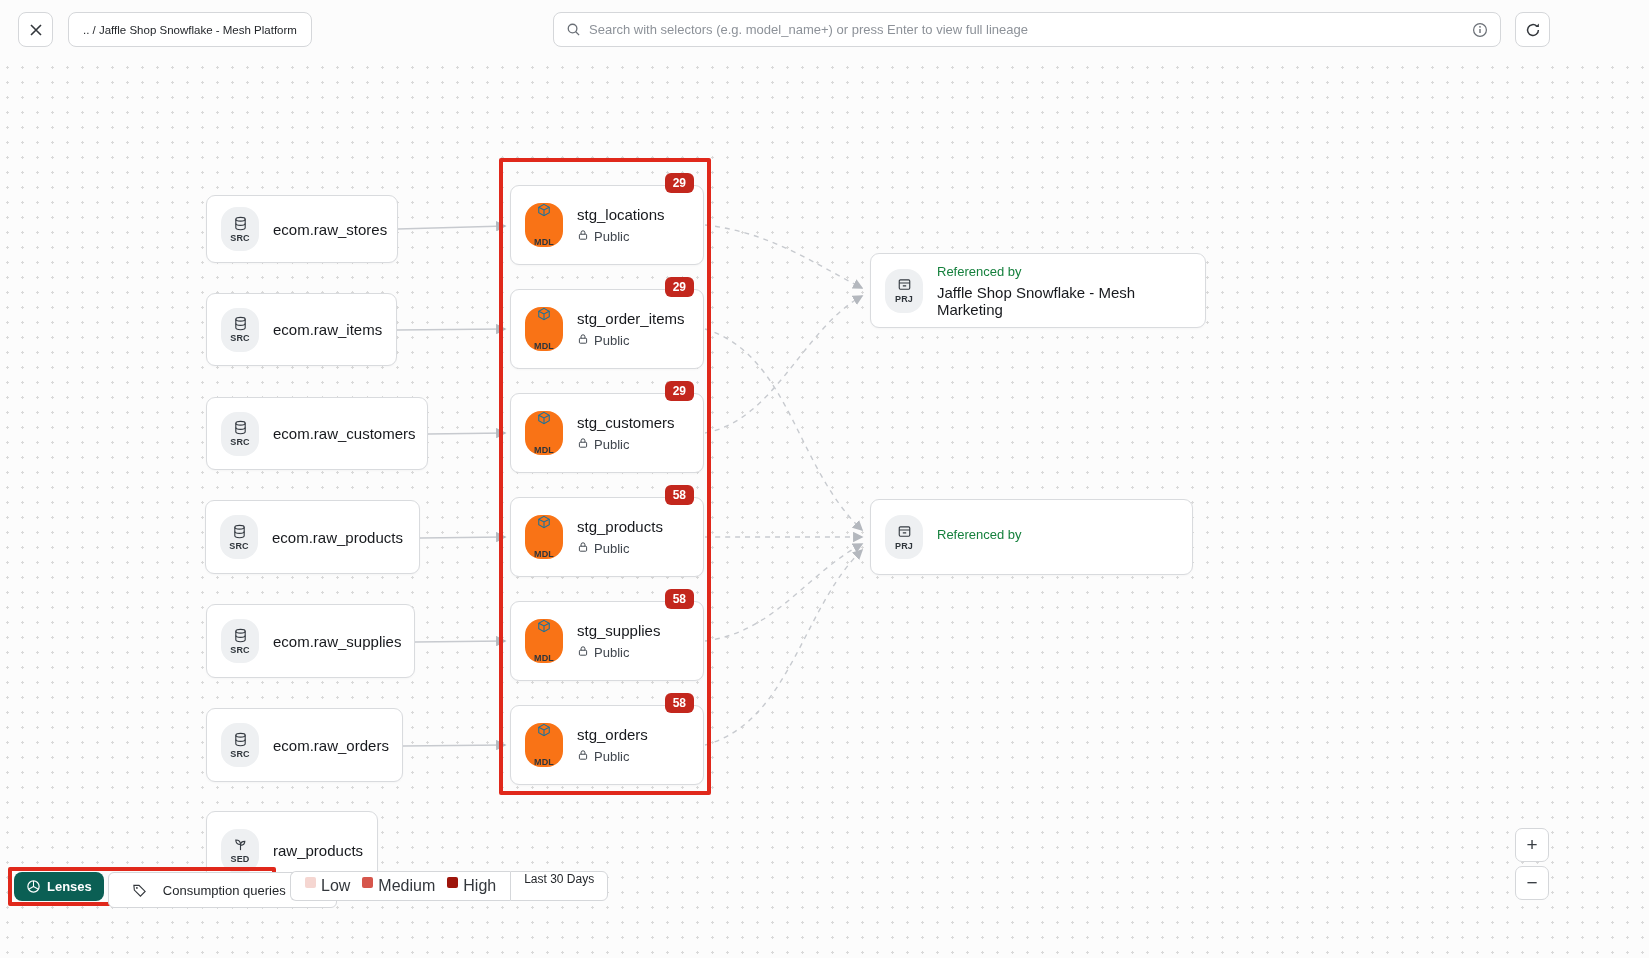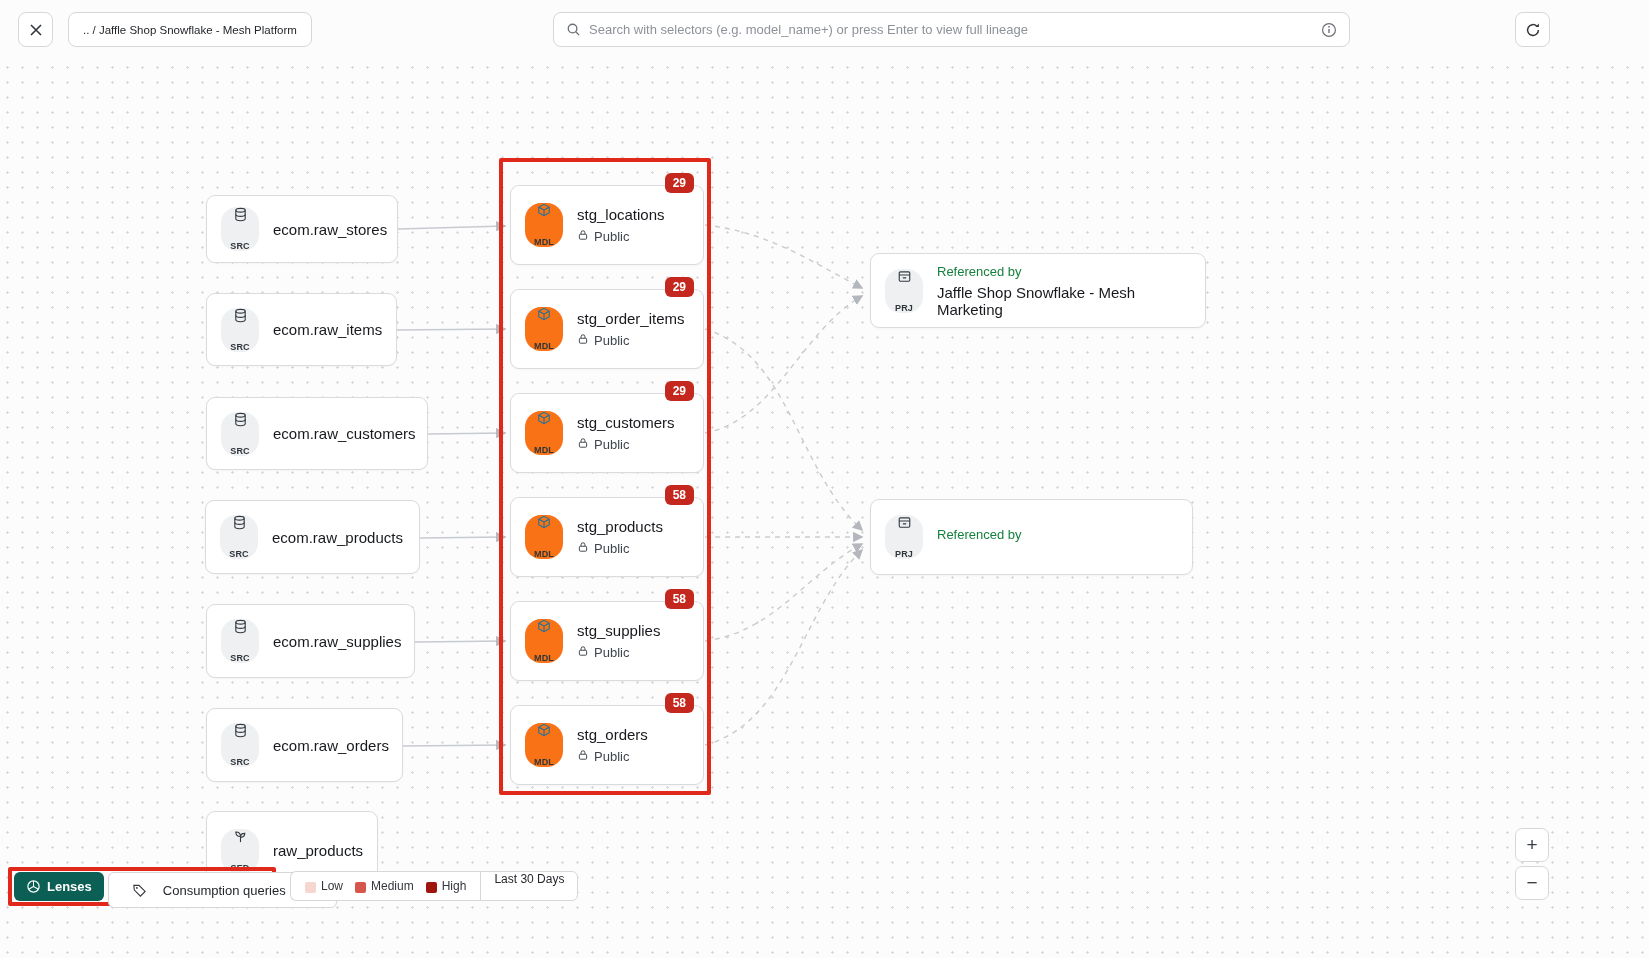--- a/index.html
+++ b/index.html
@@ -12,35 +12,35 @@
   
   .topbar{ position:absolute; top:0; left:0; width:100%; height:60px; background:#fcfcfc; z-index:40; }
   .icon-btn{ position:absolute; top:12px; width:35px; height:35px; background:#fff;
     border:1px solid #d5d7da; border-radius:8px; display:flex; align-items:center; justify-content:center;
     cursor:pointer; color:#3a3f45; }
   .close-btn{ left:18px; }
   .refresh-btn{ left:1515px; }
   .breadcrumb{ position:absolute; top:12px; left:68px; height:35px; padding:0 14px; background:#fff;
     border:1px solid #d5d7da; border-radius:8px; display:flex; align-items:center;
     font-size:11.5px; color:#24272b; white-space:nowrap; }
-  .searchbar{ position:absolute; top:12px; left:553px; width:797px; height:35px; background:#fff;
+  .searchbar{ position:absolute; top:12px; left:553px; width:948px; height:35px; background:#fff;
     border:1px solid #d5d7da; border-radius:8px; display:flex; align-items:center; padding:0 12px; gap:8px; }
   .searchbar input{ flex:1; border:none; outline:none; font-size:13px; color:#333;
     font-family:"Liberation Sans", sans-serif; background:transparent; }
   .searchbar input::placeholder{ color:#8d9299; }
 
   
   .edges{ position:absolute; top:0; left:0; z-index:1; pointer-events:none; }
 
   
   .node{ position:absolute; background:#fff; border:1px solid #d9dbde; border-radius:9px;
     display:flex; align-items:center; gap:14px; padding-left:14px; z-index:5; cursor:pointer;
     box-shadow:0 1px 2px rgba(0,0,0,.03); }
   .tile{ width:38px; height:44px; border-radius:16px; background:#eef0f2; display:flex; flex-direction:column;
-    align-items:center; justify-content:space-between; gap:2px; flex:0 0 auto; }
+    align-items:center; justify-content:center; gap:2px; flex:0 0 auto; }
   .tile .t-label{ font-size:9px; font-weight:700; color:#2f353b; letter-spacing:.2px; }
   .tile-mdl{ background:#f97316;gap:20px; }
   .node-title{ font-size:15px; color:#17191d; }
   .node-col{ display:flex; flex-direction:column; justify-content:center; }
   .access-row{ display:flex; gap:5px; margin-top:6px; color:#40464e; font-size:13px; }
   .badge{ position:absolute; top:-13px; right:9px; color:#fff; font-size:12px; font-weight:700;
     padding:4px 8px; border-radius:6px; line-height:1; z-index:6;text-align:right; }
   .ref-kicker{ font-size:13px; color:#15803d; margin-bottom:5px; }
 
   
@@ -50,21 +50,21 @@
 
   
   .footer{ position:absolute; left:14px; top:872px; height:29px; display:flex; gap:4px; z-index:50; }
   .lenses-btn{ display:flex; align-items:center; gap:6px; color:#fff; font-size:13px; font-weight:600;
     border:none; border-radius:6px; padding:0 12px; height:29px; cursor:pointer; }
   .lens-select{ display:flex; align-items:center; gap:16px; background:#fff; border:1px solid #d5d7da;
     border-radius:6px; padding:0 23px; height:36px; font-size:13px; color:#24272b; cursor:pointer; }
   .legend-group{ position:absolute; left:290px; top:871px; height:30px; display:flex; z-index:50; }
   .legend-box{ display:flex; align-items:center; gap:12px; background:#fff; border:1px solid #d5d7da;
     border-right:none; border-radius:6px 0 0 6px; padding:0 14px; height:30px; }
-  .legend-item{ display:flex; align-items:flex-end; gap:5px; font-size:12px; color:#33373c; }
+  .legend-item{ display:flex; align-items:flex-start; gap:5px; font-size:16px; color:#33373c; }
   .swatch{ width:11px; height:11px; border-radius:2px; }
   .timerange{ display:flex; align-items:flex-start; background:#fff; border:1px solid #d5d7da;
     border-radius:0 6px 6px 0; padding:0 13px; height:30px; font-size:12px; color:#24272b; }
 
   
   .zoom-btn{ position:absolute; left:1515px; width:34px; height:34px; background:#fff; border:1px solid #d5d7da;
     border-radius:7px; display:flex; align-items:center; justify-content:center; font-size:19px; color:#3a3f45;
     cursor:pointer; z-index:50; }
   .zoom-in{ top:828px; }
   .zoom-out{ top:866px; }
@@ -364,21 +364,21 @@
       <svg class="glyph" width="16" height="16" viewBox="0 0 16 16">
           <path d="M13.4 8a5.4 5.4 0 1 1-1.7-3.9" fill="none" stroke="#33373c" stroke-width="1.5"></path>
           <path d="M13.9 1.6v3.4h-3.4z" fill="#33373c"></path>
         </svg>
     </div>
   </div>
 
   <div class="hl-rect hl-foot"></div>
 
   <div class="footer">
-    <button class="lenses-btn" style="background-color: rgb(11, 95, 84);">
+    <button class="lenses-btn" style="background-color: rgb(11, 95, 84); border-radius: 8px;">
       <svg class="glyph" width="15" height="15" viewBox="0 0 16 16">
           <circle cx="8" cy="8" r="6" fill="none" stroke="#fff" stroke-width="1.3"></circle>
           <path d="M8 2v6M8 8l5.2 3M8 8 2.8 11" fill="none" stroke="#fff" stroke-width="1.1"></path>
         </svg>
       <span>Lenses</span>
     </button>
     <div class="lens-select">
       <svg class="glyph" width="15" height="15" viewBox="0 0 16 16">
           <path d="M2 2.5h5.5L14 9l-5 5-6.5-6.5z" fill="none" stroke="#33373c" stroke-width="1.2"></path>
           <circle cx="5.2" cy="5.2" r="1" fill="#33373c"></circle>

